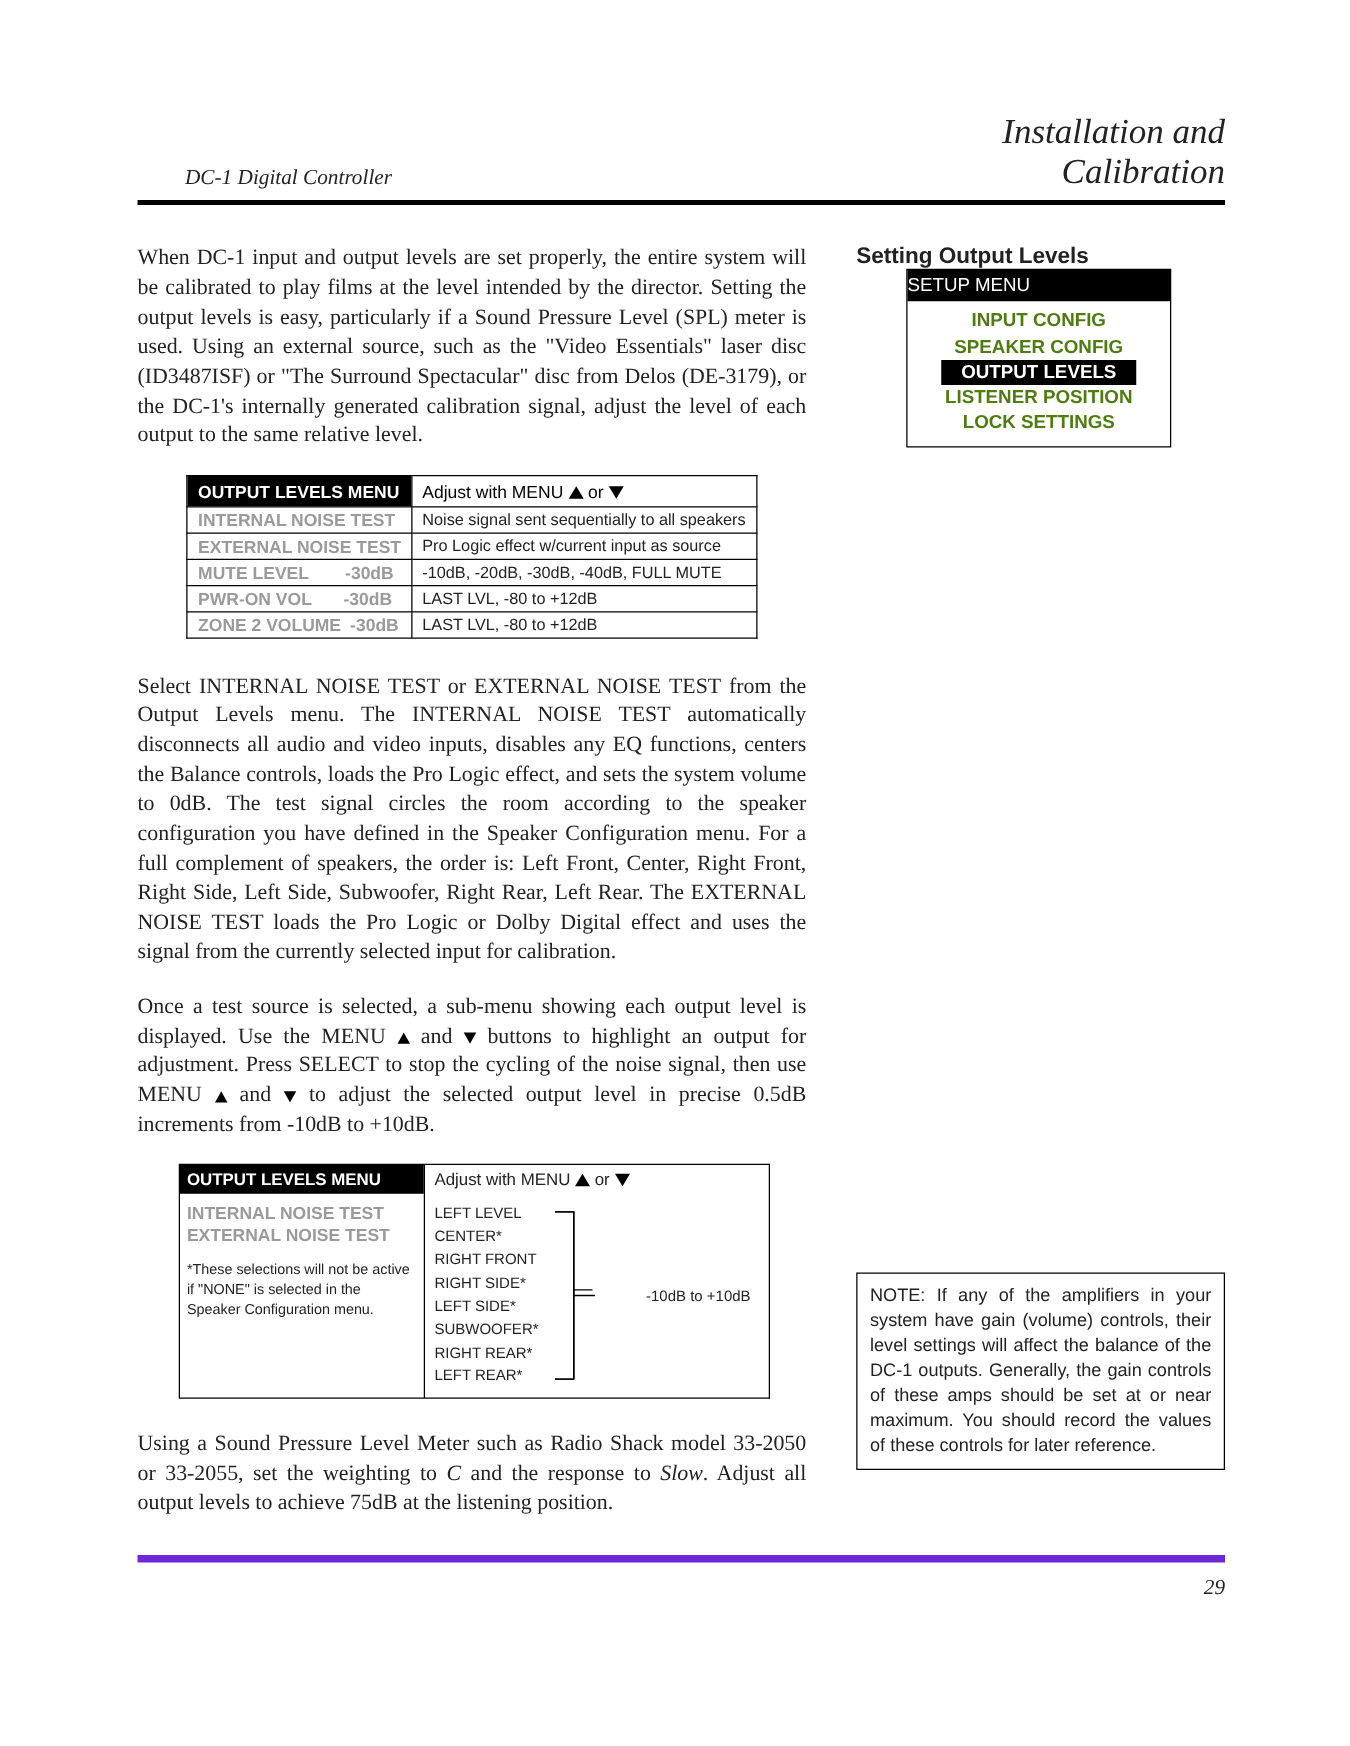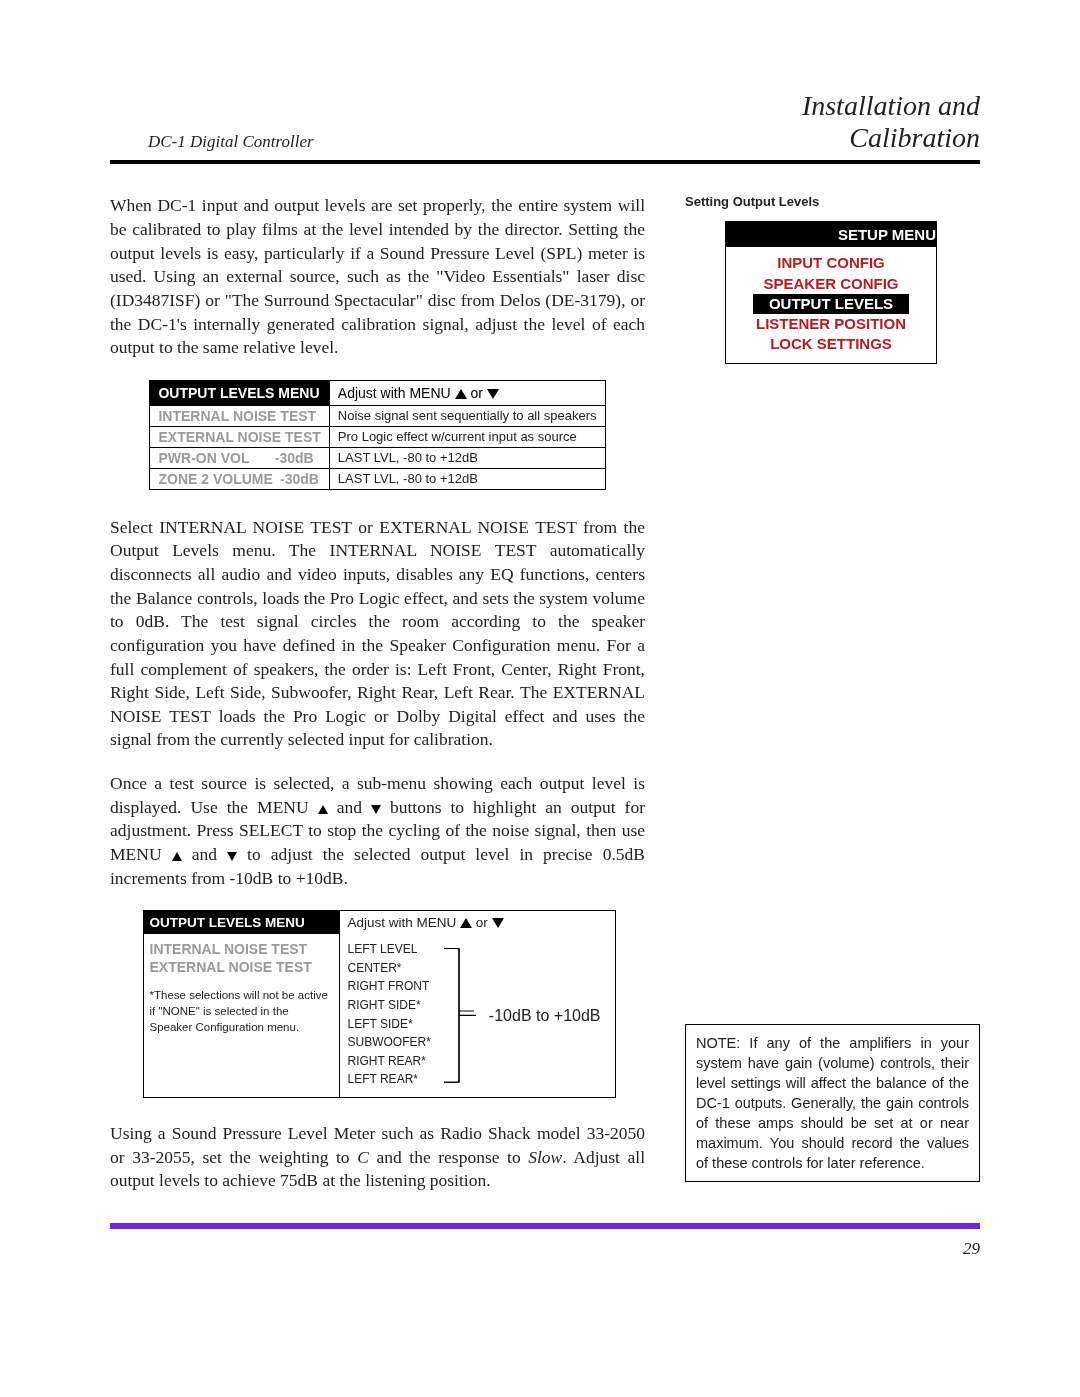--- a/index.html
+++ b/index.html
@@ -48,43 +48,43 @@
   }
   .para {
     font-size: 17.5px;
     line-height: 1.35;
     text-align: justify;
     margin: 0 0 20px 0;
   }
   .section-head {
     font-weight: 700;
     font-family: Arial, Helvetica, sans-serif;
-    font-size: 13px;
-    margin-bottom: 12px;
+    font-size: 18px;
+    margin-bottom: 0;
   }
   .setup-menu {
     border: 1px solid #000;
     width: 210px;
     margin: 0 auto 0 40px;
     font-family: Arial, Helvetica, sans-serif;
   }
   .setup-title {
     background: #000;
     color: #fff;
-    text-align: right;
-    font-weight: 700;
+    text-align: left;
+    font-weight: 400;
     font-size: 15px;
     padding: 4px 0;
   }
   .setup-items {
     text-align: center;
     padding: 6px 0 8px 0;
   }
   .setup-item {
-    color: #b91c1c;
+    color: #4d7c0f;
     font-weight: 700;
     font-size: 15px;
     line-height: 1.35;
   }
   .setup-item.sel {
     background: #000;
     color: #fff;
     display: inline-block;
     padding: 0 16px;
   }
@@ -185,21 +185,21 @@
     position: relative;
     padding: 6px 8px 8px 8px;
     line-height: 1.55;
   }
   .fig2-right-body .lbl { display: block; font-size: 12px; }
   .range-label {
     position: absolute;
     right: 14px;
     top: 50%;
     transform: translateY(-50%);
-    font-size: 16px;
+    font-size: 12px;
   }
   .bracket {
     position: absolute;
     left: 104px;
     top: 10px;
     bottom: 10px;
     width: 40px;
   }
   .bracket svg { width: 100%; height: 100%; }
   .note-box {
@@ -250,20 +250,24 @@
             <span>Adjust with MENU </span><span class="tri-up"></span><span> or </span><span class="tri-down"></span>
           </th>
         </tr>
         <tr class="param-row">
               <td><span class="gray">INTERNAL NOISE TEST</span></td>
               <td>Noise signal sent sequentially to all speakers</td>
             </tr>
         <tr class="param-row">
               <td><span class="gray">EXTERNAL NOISE TEST</span></td>
               <td>Pro Logic effect w/current input as source</td>
+            </tr>
+        <tr class="param-row">
+              <td><span class="gray">MUTE LEVEL</span>&nbsp;&nbsp;&nbsp;&nbsp;&nbsp;&nbsp;&nbsp;&nbsp;<span class="gray">-30dB</span></td>
+              <td>-10dB, -20dB, -30dB, -40dB, FULL MUTE</td>
             </tr>
         <tr class="param-row">
               <td><span class="gray">PWR-ON VOL</span>&nbsp;&nbsp;&nbsp;&nbsp;&nbsp;&nbsp;&nbsp;<span class="gray">-30dB</span></td>
               <td>LAST LVL, -80 to +12dB</td>
             </tr>
         <tr class="param-row">
               <td><span class="gray">ZONE 2 VOLUME</span>&nbsp;&nbsp;<span class="gray">-30dB</span></td>
               <td>LAST LVL, -80 to +12dB</td>
             </tr>
       </tbody>

